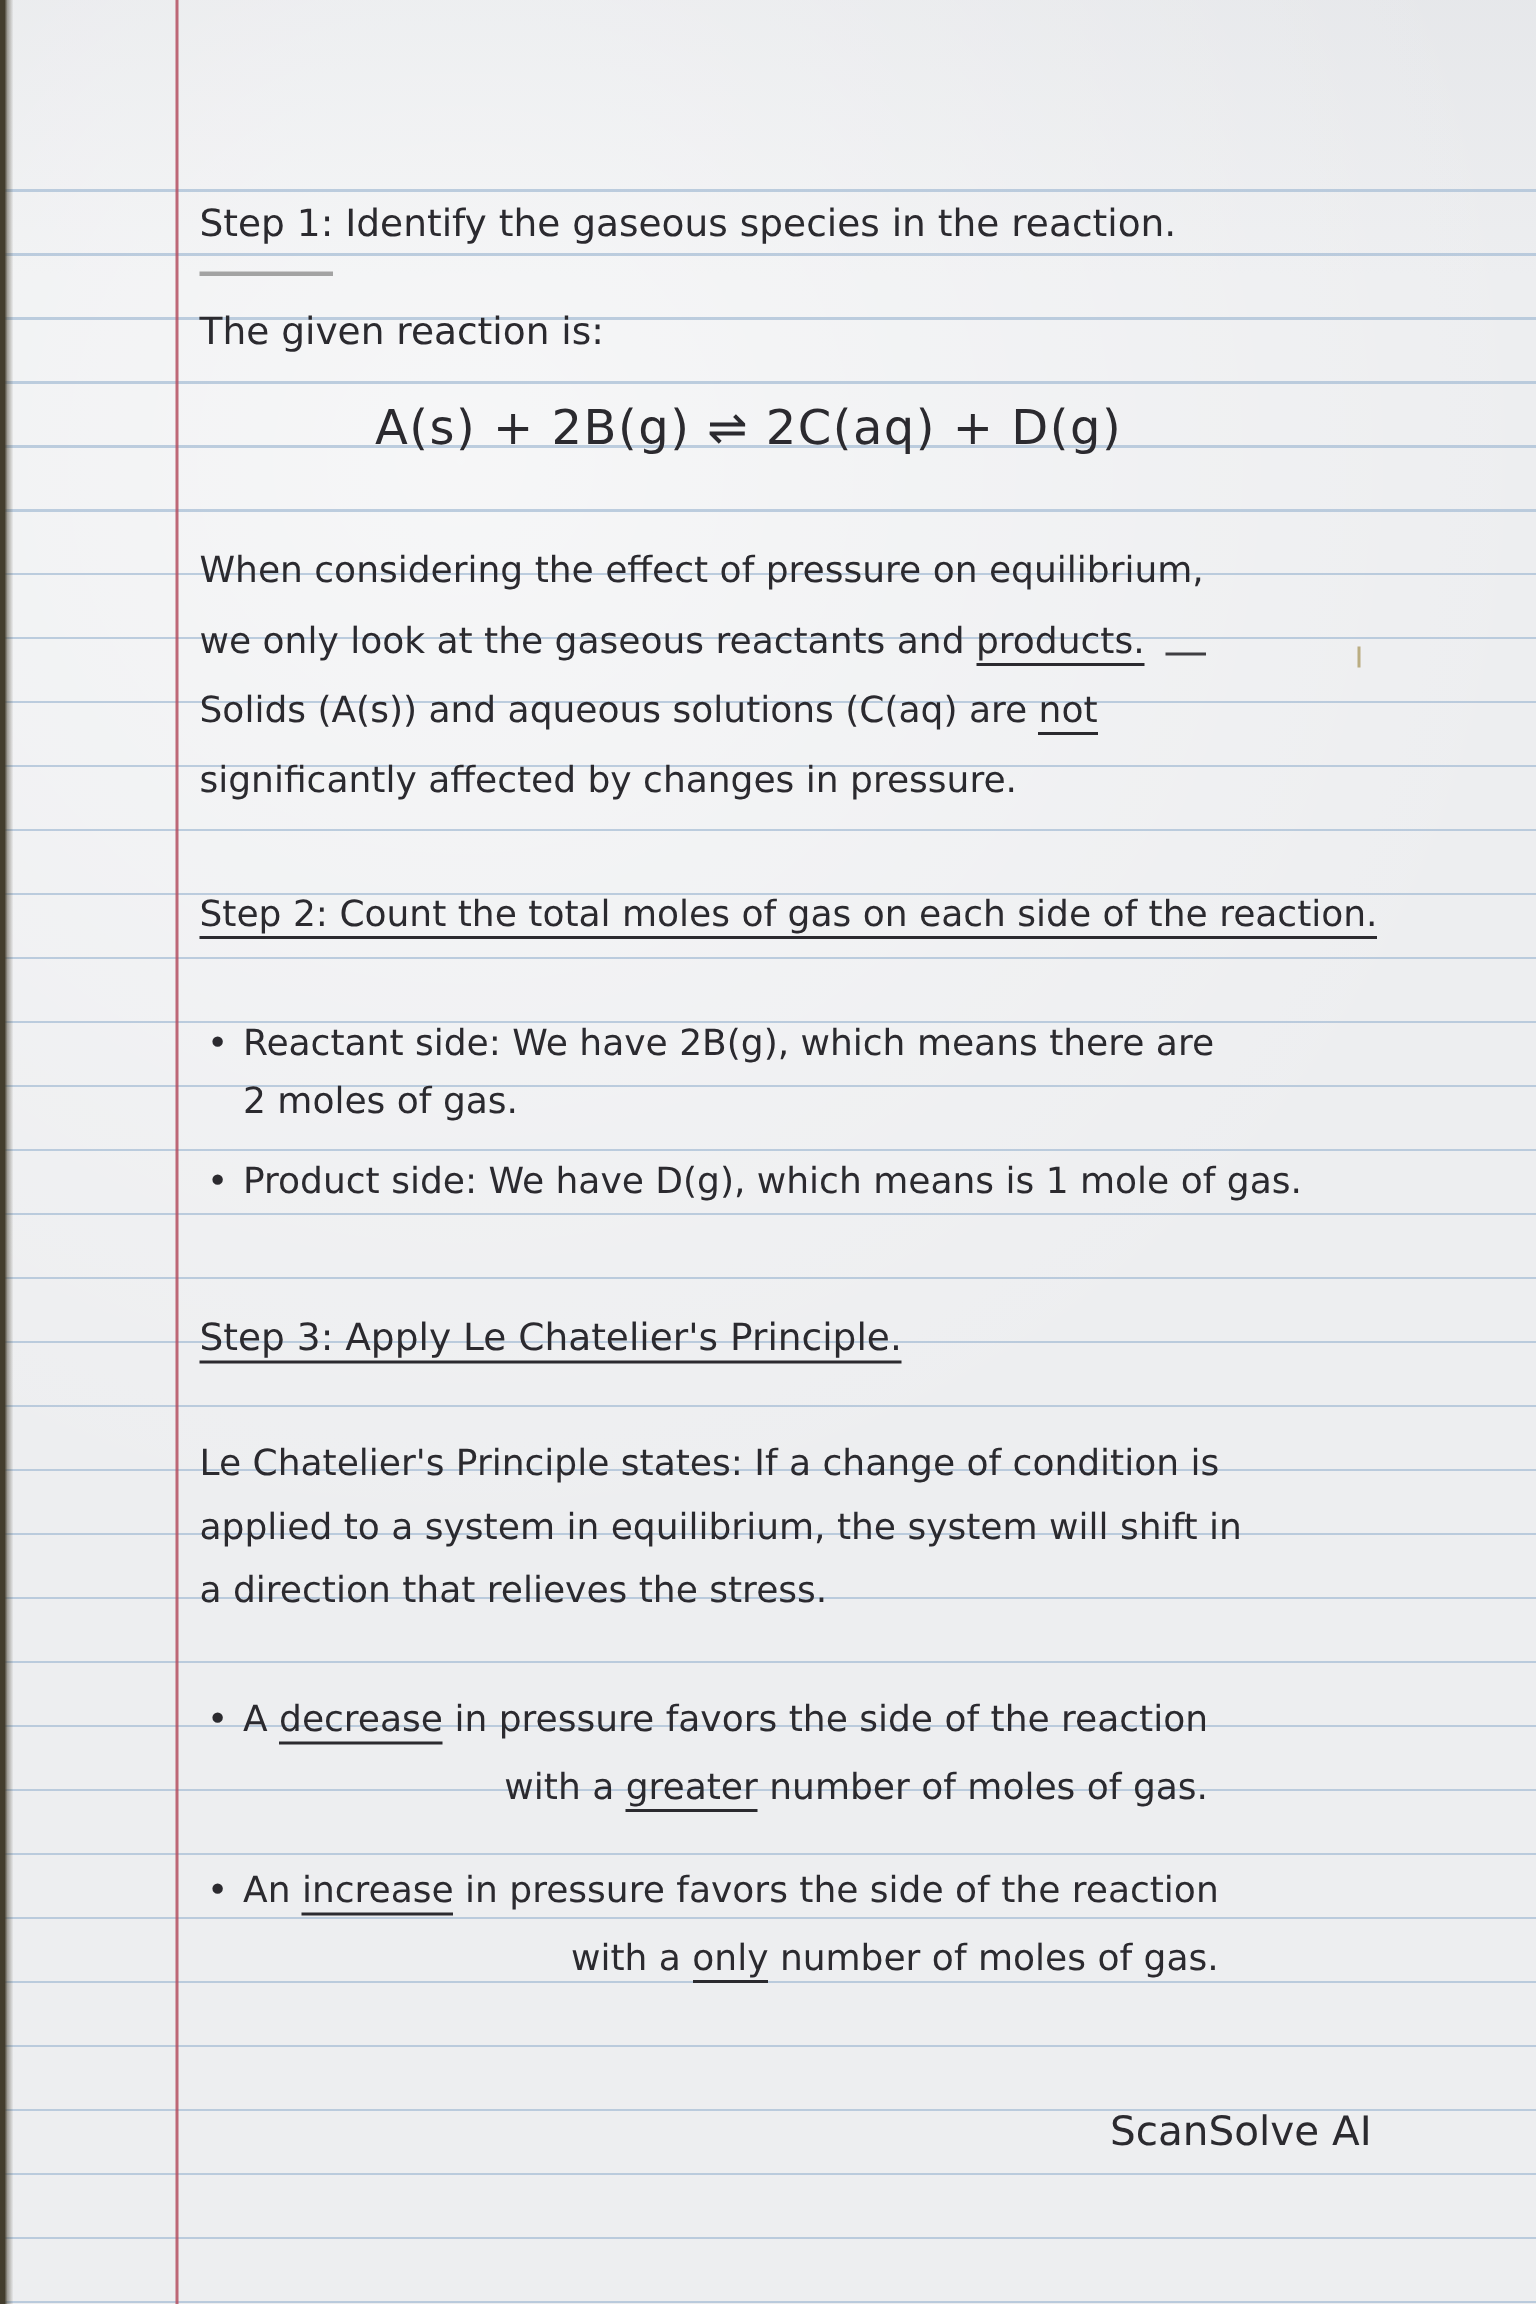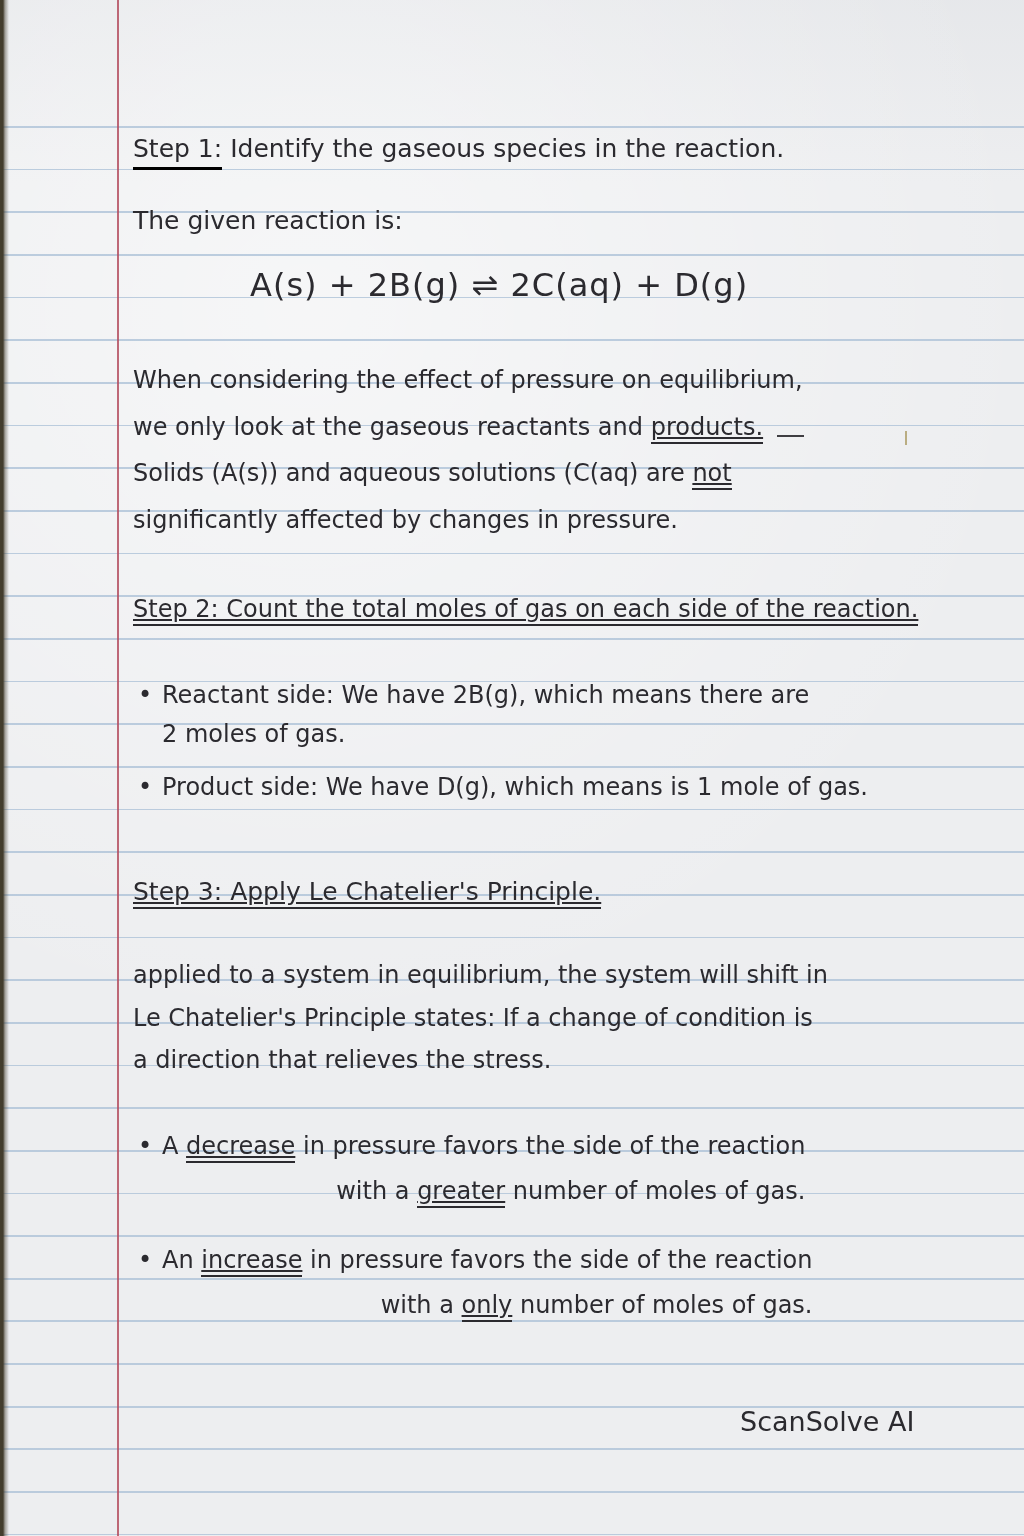--- a/index.html
+++ b/index.html
@@ -33,22 +33,22 @@
       #a9bfd6 0px,#a9bfd6 1.7px,
       rgba(0,0,0,0) 1.7px,rgba(0,0,0,0) 42.66px);
     opacity:0.75;
     z-index:1;
   }
   .margin-line{
     position:absolute;left:117px;top:0;bottom:0;width:2px;
     background:#b44f60;opacity:0.85;z-index:2;
   }
   .txt{position:absolute;z-index:4;white-space:nowrap;}
-  .u{border-bottom:3px solid #000000;padding-bottom:4px;}
-  .u-thin{border-bottom:2.5px solid #2b2a2f;padding-bottom:1px;text-decoration:underline;}
+  .u{border-bottom:3px solid #a3a3a3;padding-bottom:18px;}
+  .u-thin{border-bottom:2.5px solid #2b2a2f;padding-bottom:1px;}
   #step1-heading{left:133px;top:134px;font-size:25px;}
   #intro{left:133px;top:206px;font-size:25px;}
   #equation{left:250px;top:266px;font-size:32px;letter-spacing:1px;}
   #para1{left:133px;top:357px;font-size:24px;line-height:46.5px;}
   #step2-heading{left:133px;top:595px;font-size:24px;}
   #bullet1{left:138px;top:676px;font-size:24px;line-height:39px;display:flex;}
   #bullet2{left:138px;top:773px;font-size:24px;display:flex;}
   #step3-heading{left:133px;top:877px;font-size:25px;}
   #para2{left:133px;top:954px;font-size:24px;line-height:42.5px;}
   #bullet3{left:138px;top:1124px;font-size:24px;line-height:45px;display:flex;}
@@ -106,22 +106,22 @@
   <div class="txt" id="bullet2">
     <span class="marker">•</span>
     <span>Product side: We have D(g), which means is 1 mole of gas.</span>
   </div>
 
   <div class="txt" id="step3-heading">
     <span class="u-thin">Step 3: Apply Le Chatelier's Principle.</span>
   </div>
 
   <div class="txt" id="para2">
+    <div>Le Chatelier's Principle states: If a change of condition is</div>
     <div>applied to a system in equilibrium, the system will shift in</div>
-    <div>Le Chatelier's Principle states: If a change of condition is</div>
     <div>a direction that relieves the stress.</div>
   </div>
 
   <div class="txt" id="bullet3">
     <span class="marker">•</span>
     <span>
       <div><span>A </span><span class="u-thin">decrease</span><span> in pressure favors the side of the reaction</span></div>
       <div class="indent2"><span>with a </span><span class="u-thin">greater</span><span> number of moles of gas.</span></div>
     </span>
   </div>

